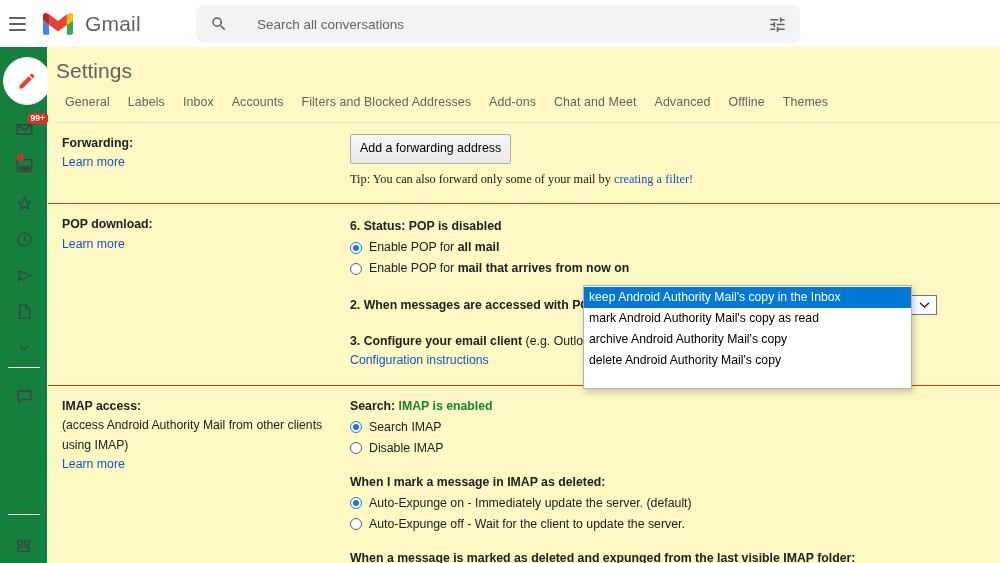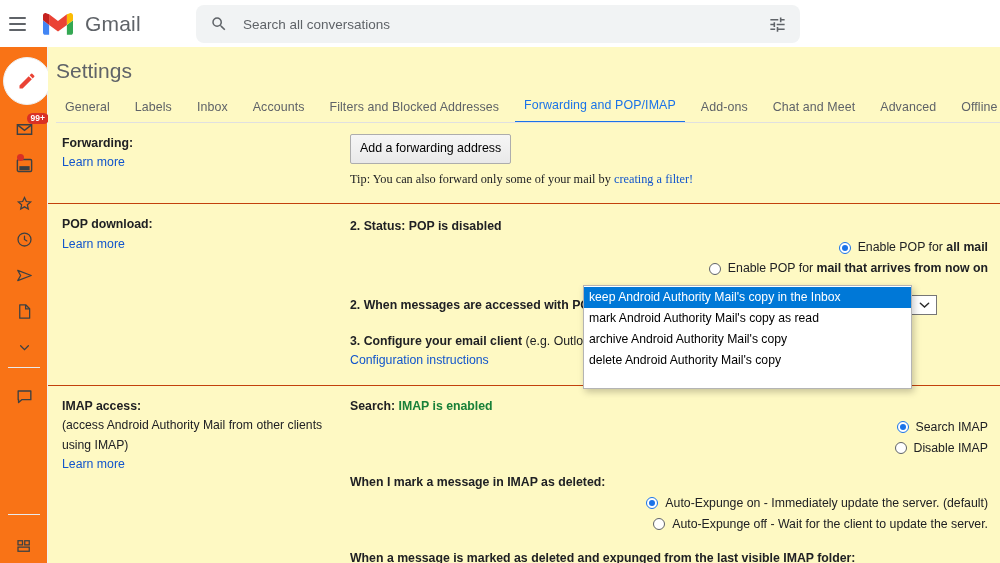--- a/index.html
+++ b/index.html
@@ -32,30 +32,30 @@
 
   .searchwrap {
     position: absolute; left: 196px; top: 5px;
     width: 604px; height: 38px;
     background: #f1f3f4; border-radius: 8px;
     display: flex; align-items: center;
   }
   .search-icon { margin-left: 14px; width: 18px; height: 18px; flex: none; }
   .search-input {
     flex: 1; border: none; outline: none; background: transparent;
-    font-size: 13.5px; color: #3c4043; margin-left: 15px;
+    font-size: 13.5px; color: #3c4043; margin-left: 29px;
     font-family: "Liberation Sans", sans-serif;
   }
   .search-input::placeholder { color: #5f6368; }
   .tune-icon { margin-right: 13px; width: 19px; height: 19px; flex: none; cursor: pointer; }
 
   
   .rail {
     position: absolute; left: 0; top: 47px; width: 48px; height: 516px;
-    background: #f97316;
+    background: #15803d;
     border-right: 1px solid #f1f1f1;
   }
   .compose-btn {
     position: absolute; left: 3px; top: 10px;
     width: 48px; height: 48px; border-radius: 50%;
     background: #ffffff; border: 1px solid #eeeeee;
     display: flex; align-items: center; justify-content: center;
     cursor: pointer;
   }
   .rail-item {
@@ -87,21 +87,21 @@
     overflow: hidden;
   }
   .page-title {
     position: absolute; left: 8px; top: 12px;
     font-size: 21px; color: #5f6368;
     font-family: "Liberation Sans", sans-serif;
   }
 
   .tabs {
     position: absolute; left: 8px; top: 48px; width: 944px; height: 28px;
-    display: flex; align-items: flex-end; gap: 7px;
+    display: flex; align-items: flex-start; gap: 0;
   }
   .tab {
     font-size: 12.4px; color: #5f6368; padding: 0 9px 9px 9px;
     cursor: pointer; white-space: nowrap; letter-spacing: .1px;
     font-family: "Liberation Sans", sans-serif;
   }
   .tab.active { color: #1a73e8; border-bottom: 2.5px solid #1a73e8; }
   .tabs-rule {
     position: absolute; left: 8px; top: 75px; width: 944px; height: 1px; background: #e0e0e0;
   }
@@ -129,21 +129,21 @@
   .fwd-btn {
     display: inline-block;
     font-size: 12.4px; color: #000;
     background: linear-gradient(#f6f6f6, #e9e9e9);
     border: 1px solid #adadad; border-radius: 2px;
     padding: 4px 9px 5px 9px; cursor: pointer;
     font-family: "Liberation Sans", sans-serif;
   }
   .tip { margin-top: 6px; font-size: 12.3px; color: #202124; font-family: Liberation Serif, serif; }
 
-  .radio-row { display: flex; align-items: center; gap: 7px; margin-top: 2px; justify-content: flex-end; }
+  .radio-row { display: flex; align-items: center; gap: 7px; margin-top: 2px; }
   .radio {
     width: 12px; height: 12px; border-radius: 50%;
     border: 1.5px solid #5f6368; background: #fff;
     flex: none; position: relative; cursor: pointer;
   }
   .radio.on { border-color: #1a73e8; }
   .radio.on::after {
     content: ""; position: absolute; left: 50%; top: 50%;
     width: 6px; height: 6px; border-radius: 50%; background: #1a73e8;
     transform: translate(-50%, -50%);
@@ -294,21 +294,20 @@
 <div class="main">
 
   <div class="page-title">Settings</div>
 
   <div class="tabs">
     <div class="tab">General</div>
     <div class="tab">Labels</div>
     <div class="tab">Inbox</div>
     <div class="tab">Accounts</div>
     <div class="tab">Filters and Blocked Addresses</div>
-    <div class="tab active">Forwarding and POP/IMAP</div>
     <div class="tab">Add-ons</div>
     <div class="tab">Chat and Meet</div>
     <div class="tab">Advanced</div>
     <div class="tab">Offline</div>
     <div class="tab">Themes</div>
   </div>
   <div class="tabs-rule"></div>
 
   <div class="settings">
 
@@ -325,21 +324,21 @@
       </div>
     </div>
 
     <div class="srow">
       <div class="sleft">
         <div class="bold">POP download:</div>
         <div class="link">Learn more</div>
       </div>
       <div class="sright">
 
-        <div class="step">2. Status: POP is disabled</div>
+        <div class="step">6. Status: POP is disabled</div>
 
         <div class="radio-row">
           <span class="radio on"></span>
           <span class="rtext"><span>Enable POP for </span><b>all mail</b></span>
         </div>
 
         <div class="radio-row">
           <span class="radio"></span>
           <span class="rtext"><span>Enable POP for </span><b>mail that arrives from now on</b></span>
         </div>

